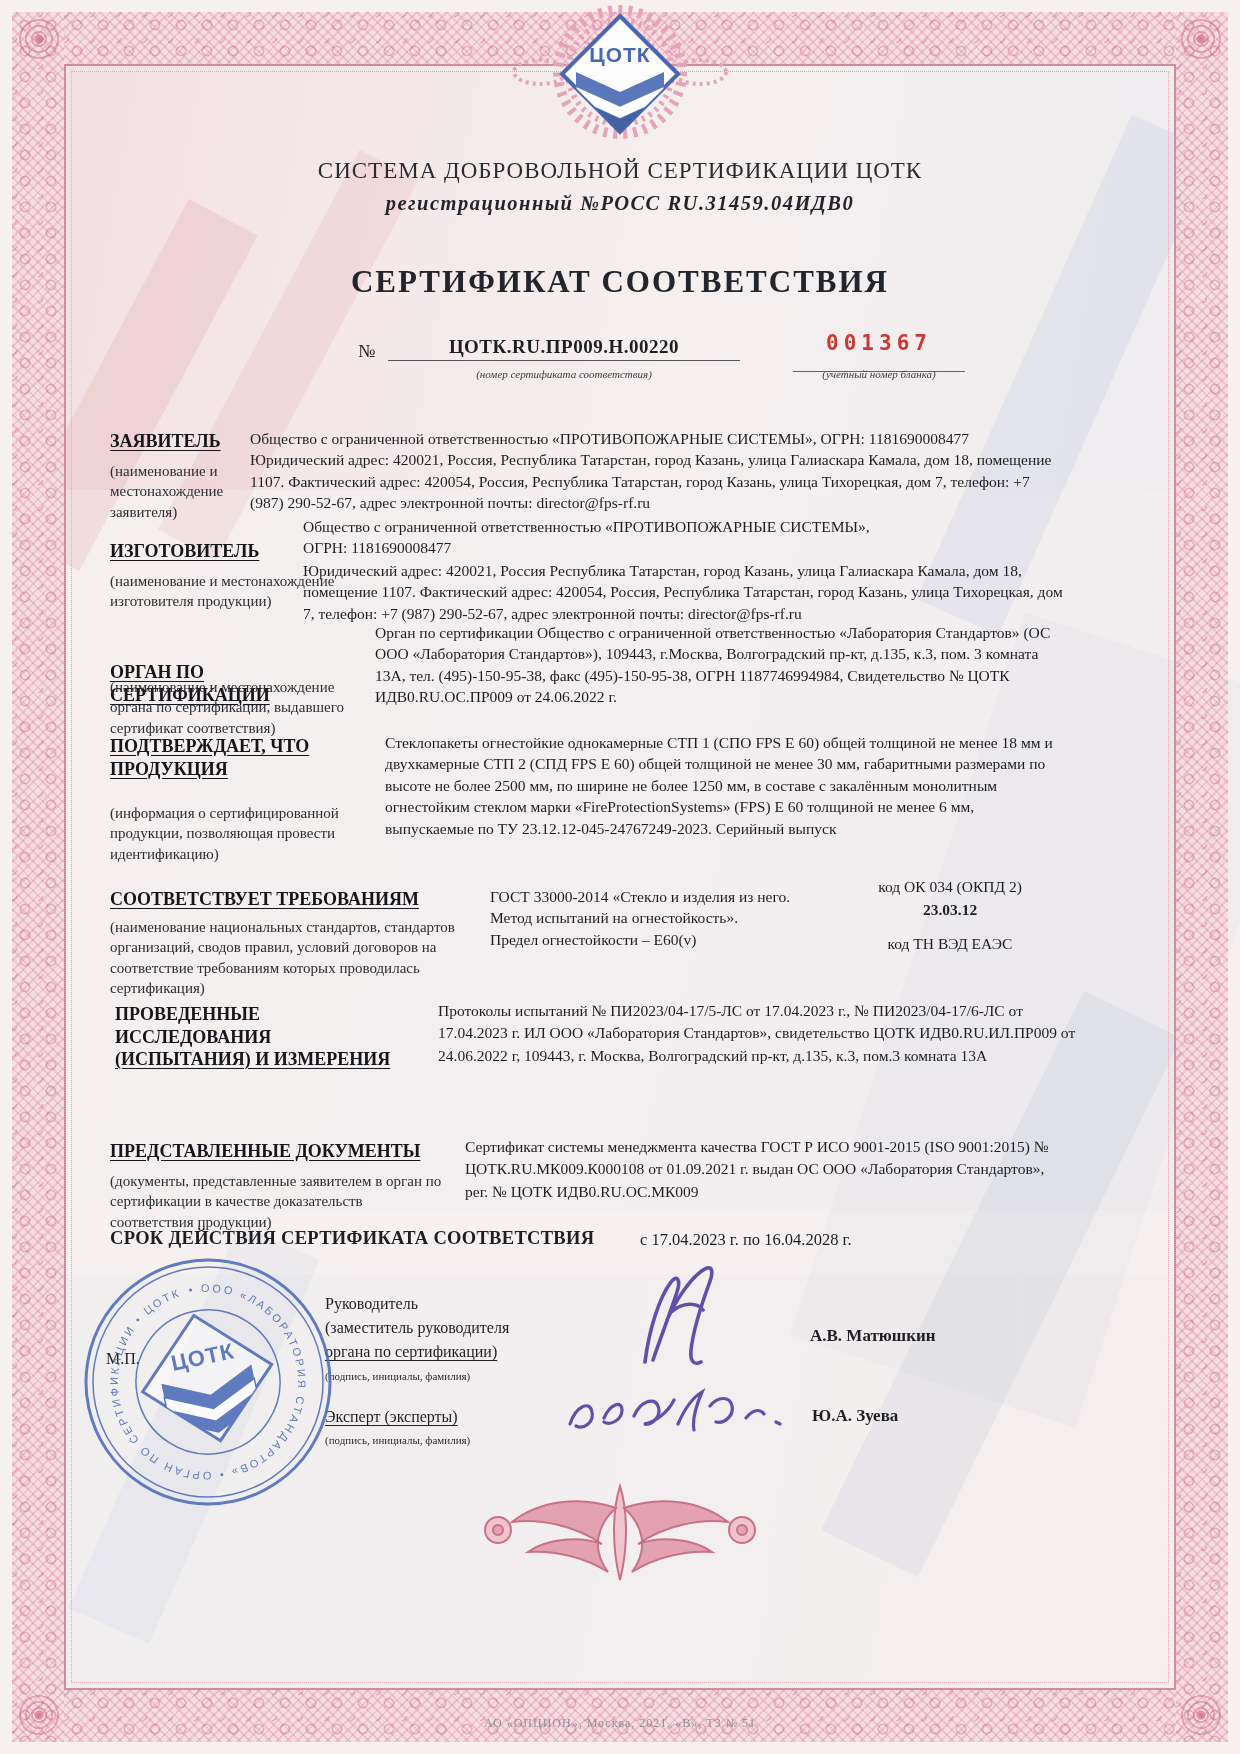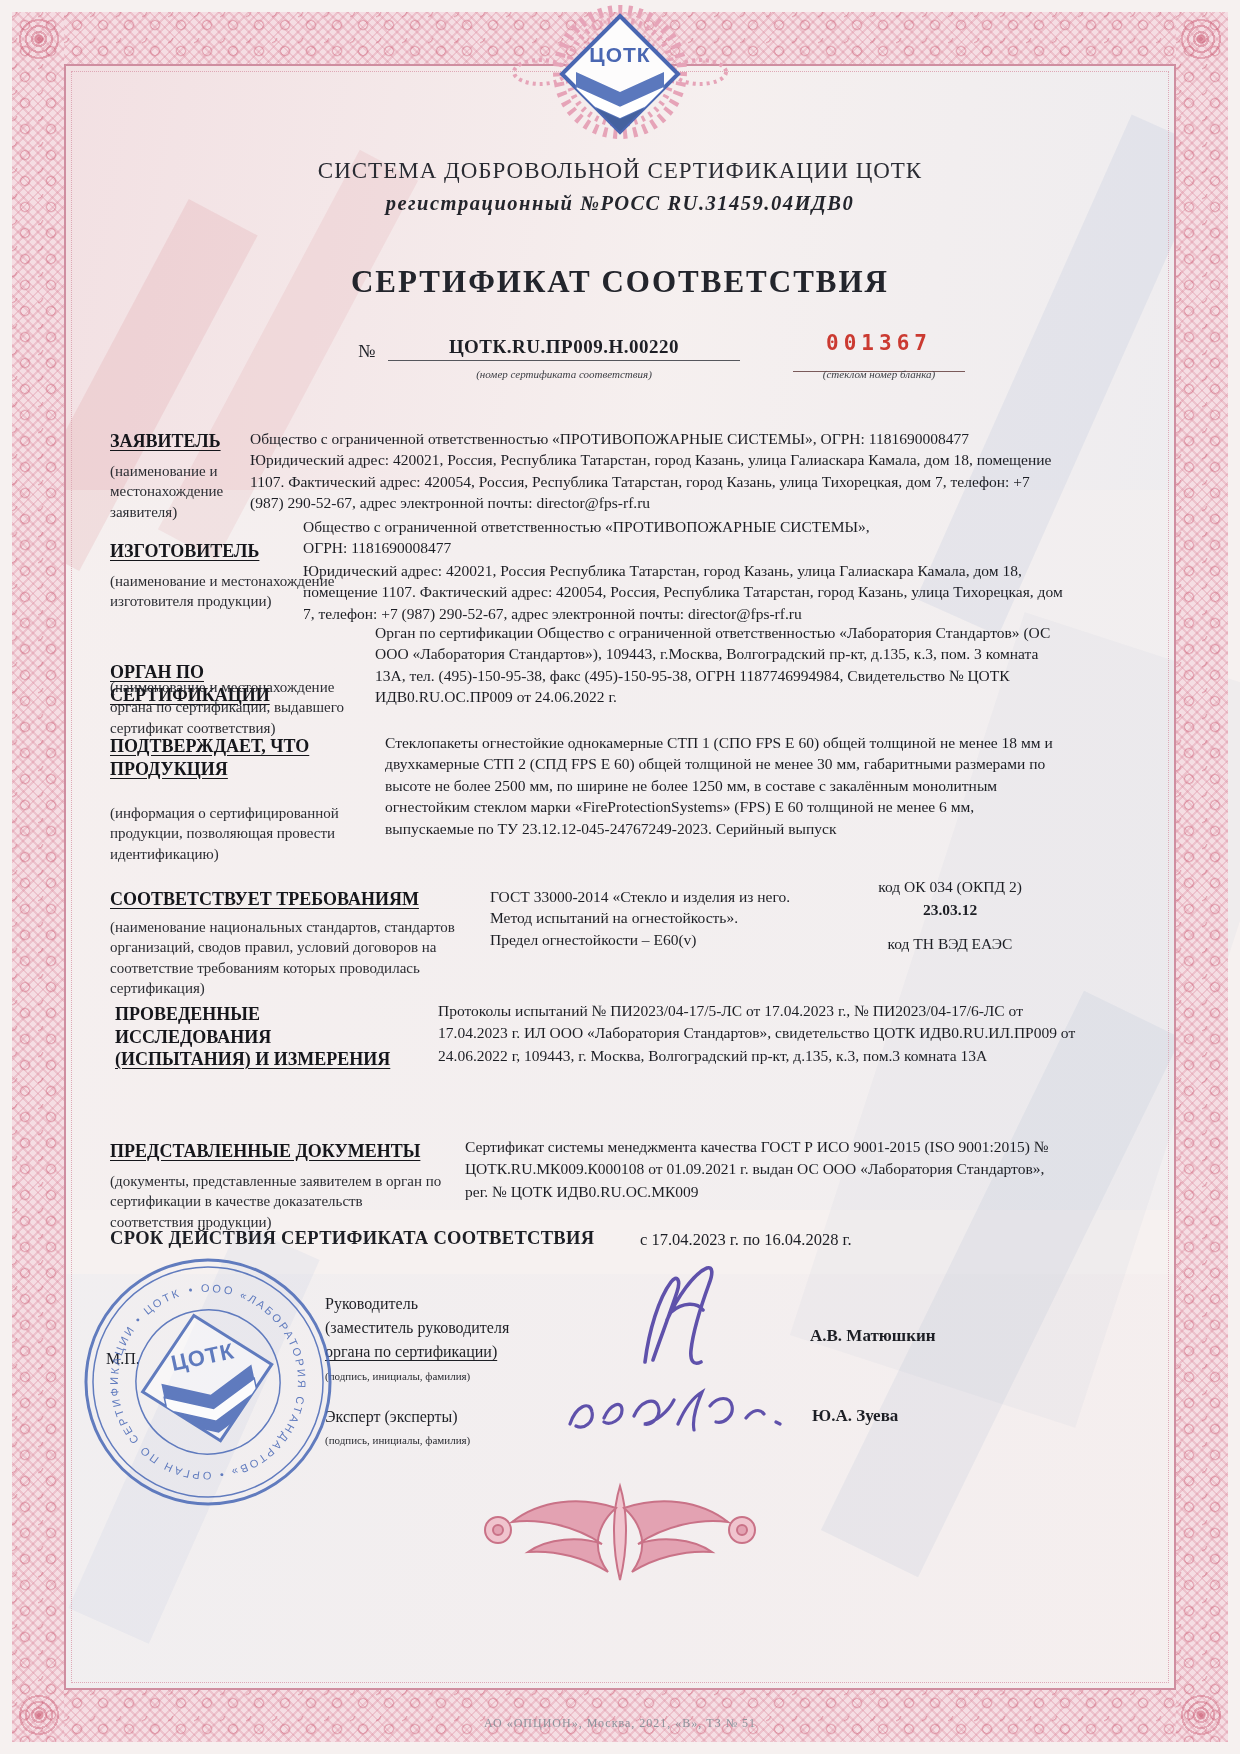--- a/index.html
+++ b/index.html
@@ -119,21 +119,21 @@
 </div>
 
 <div class="abs centered sys-line" style="top:158px;">СИСТЕМА ДОБРОВОЛЬНОЙ СЕРТИФИКАЦИИ ЦОТК</div>
 <div class="abs centered reg-line" style="top:192px;font-style:italic;">регистрационный №РОСС RU.31459.04ИДВ0</div>
 <div class="abs centered doc-title" style="top:264px;">СЕРТИФИКАТ СООТВЕТСТВИЯ</div>
 
 <div class="abs" style="left:358px;top:341px;font-size:18px;">№</div>
 <div class="abs num-main" style="left:388px;top:336px;width:352px;">ЦОТК.RU.ПР009.Н.00220</div>
 <div class="abs num-caption" style="left:388px;top:365px;width:352px;">(номер сертификата соответствия)</div>
 <div class="abs blank-num" style="left:793px;top:331px;width:172px;">001367</div>
-<div class="abs num-caption" style="left:793px;top:365px;width:172px;">(стеклом номер бланка)</div>
+<div class="abs num-caption" style="left:793px;top:365px;width:172px;">(учетный номер бланка)</div>
 
 <div class="abs label" style="left:110px;top:430px;width:150px;"><span class="ul">ЗАЯВИТЕЛЬ</span></div>
 <div class="abs sublabel" style="left:110px;top:458px;width:130px;">(наименование и местонахождение заявителя)</div>
 <div class="abs body-text" style="left:250px;top:428px;width:815px;">Общество с ограниченной ответственностью «ПРОТИВОПОЖАРНЫЕ СИСТЕМЫ», ОГРН: 1181690008477 Юридический адрес: 420021, Россия, Республика Татарстан, город Казань, улица Галиаскара Камала, дом 18, помещение 1107. Фактический адрес: 420054, Россия, Республика Татарстан, город Казань, улица Тихорецкая, дом 7, телефон: +7 (987) 290-52-67, адрес электронной почты: director@fps-rf.ru</div>
 
 <div class="abs label" style="left:110px;top:540px;width:190px;"><span class="ul">ИЗГОТОВИТЕЛЬ</span></div>
 <div class="abs sublabel" style="left:110px;top:568px;width:250px;">(наименование и местонахождение изготовителя продукции)</div>
 <div class="abs body-text" style="left:303px;top:516px;width:600px;">Общество с ограниченной ответственностью «ПРОТИВОПОЖАРНЫЕ СИСТЕМЫ», ОГРН: 1181690008477</div>
 <div class="abs body-text" style="left:303px;top:560px;width:765px;">Юридический адрес: 420021, Россия Республика Татарстан, город Казань, улица Галиаскара Камала, дом 18, помещение 1107. Фактический адрес: 420054, Россия, Республика Татарстан, город Казань, улица Тихорецкая, дом 7, телефон: +7 (987) 290-52-67, адрес электронной почты: director@fps-rf.ru</div>
 
@@ -198,21 +198,21 @@
   <span style="text-decoration:underline;text-underline-offset:3px;">органа по сертификации)</span>
 </div>
 <div class="abs sig-caption" style="left:325px;top:1368px;">(подпись, инициалы, фамилия)</div>
 <div class="abs" style="left:615px;top:1258px;z-index:3;">
   <svg width="130" height="130" viewBox="0 0 130 130">
     <path d="M30 104 C34 72 44 40 56 24 C62 16 66 22 62 34 C54 58 44 84 38 102 M52 62 C62 40 78 16 92 10 C98 8 98 16 94 26 C86 48 78 74 76 92 C75 102 78 108 86 104 M56 54 C68 44 82 44 88 52" stroke="#5f51ab" stroke-width="3.6" fill="none" stroke-linecap="round"></path>
   </svg>
 </div>
 <div class="abs sig-name" style="left:810px;top:1326px;">А.В. Матюшкин</div>
 
-<div class="abs sig-role" style="left:325px;top:1405px;"><span style="text-underline-offset:3px;">Эксперт (эксперты)</span></div>
+<div class="abs sig-role" style="left:325px;top:1405px;"><span style="text-decoration:underline;text-underline-offset:3px;">Эксперт (эксперты)</span></div>
 <div class="abs sig-caption" style="left:325px;top:1432px;">(подпись, инициалы, фамилия)</div>
 <div class="abs" style="left:560px;top:1372px;z-index:3;">
   <svg width="230" height="80" viewBox="0 0 230 80">
     <path d="M10 52 C16 34 30 28 32 40 C34 50 24 58 16 54 M44 46 C50 32 62 28 62 38 C62 48 50 54 44 50 M74 44 C80 30 94 24 98 34 C102 44 92 54 84 52 C96 50 108 40 114 28 M118 52 C124 38 132 26 142 20 C136 34 132 48 134 58 M150 34 C158 24 170 24 172 34 C174 44 164 52 156 50 M186 46 C192 38 200 36 204 42 M216 50 L220 52" stroke="#5f51ab" stroke-width="3.2" fill="none" stroke-linecap="round"></path>
   </svg>
 </div>
 <div class="abs sig-name" style="left:812px;top:1406px;">Ю.А. Зуева</div>
 
 <div class="abs" style="left:420px;top:1478px;z-index:3;">
   <svg width="400" height="110" viewBox="0 0 400 110">

